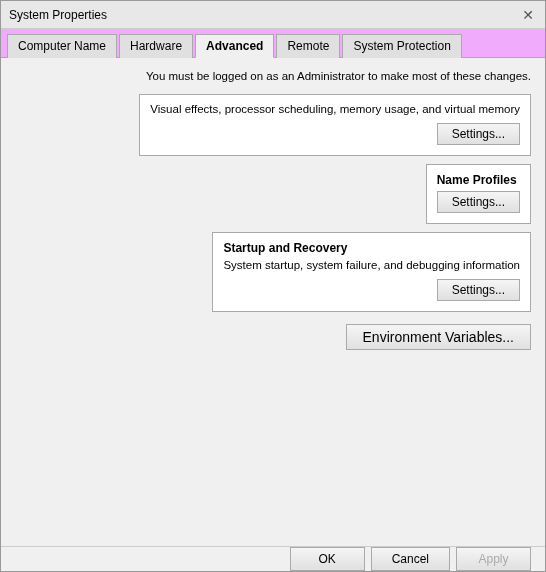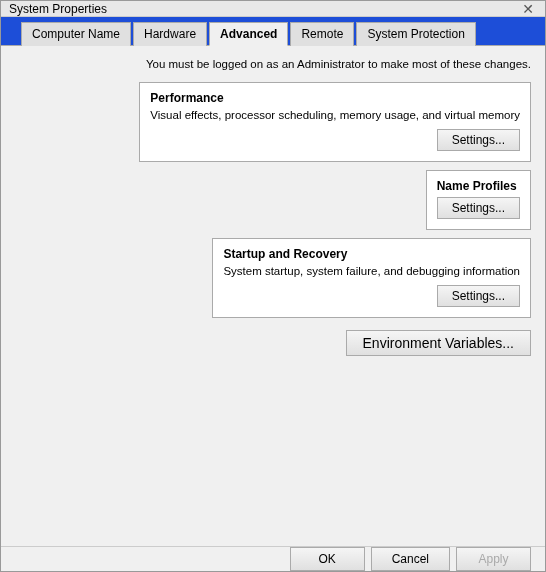--- a/index.html
+++ b/index.html
@@ -28,21 +28,21 @@
       flex-direction: column;
     }
 
     .title-bar {
       background: #e8e8e8;
       border-bottom: 1px solid #ccc;
       padding: 6px 8px;
       display: flex;
       align-items: center;
       justify-content: space-between;
-      height: 16px;
+      height: 28px;
     }
 
     .title-bar-text {
       font-size: 12px;
       color: #000;
       font-weight: normal;
     }
 
     .close-btn {
       width: 18px;
@@ -52,23 +52,23 @@
       cursor: pointer;
       display: flex;
       align-items: center;
       justify-content: center;
       font-size: 14px;
       color: #555;
     }
 
     .tab-bar {
       display: flex;
-      background: #1d4ed8;
+      background: #f0abfc;
       border-bottom: 1px solid #aaa;
-      padding: 4px 20px 0;
+      padding: 4px 6px 0;
       gap: 2px;
     }
 
     .tab {
       padding: 4px 10px;
       border: 1px solid #aaa;
       border-bottom: none;
       background: #e0e0e0;
       cursor: pointer;
       font-size: 12px;
@@ -190,21 +190,20 @@
     <div class="tab">Hardware</div>
     <div class="tab active">Advanced</div>
     <div class="tab">Remote</div>
     <div class="tab">System Protection</div>
   </div>
 
   <div class="content-area">
     <div class="admin-notice">You must be logged on as an Administrator to make most of these changes.</div>
 
     <div class="section-box">
-      <div class="section-title">Performance</div>
       <div class="section-desc">Visual effects, processor scheduling, memory usage, and virtual memory</div>
       <div class="section-footer">
         <button class="settings-btn">Settings...</button>
       </div>
     </div>
 
     <div class="section-box">
       <div class="section-title">Name Profiles</div>
       <div class="section-footer">
         <button class="settings-btn">Settings...</button>

